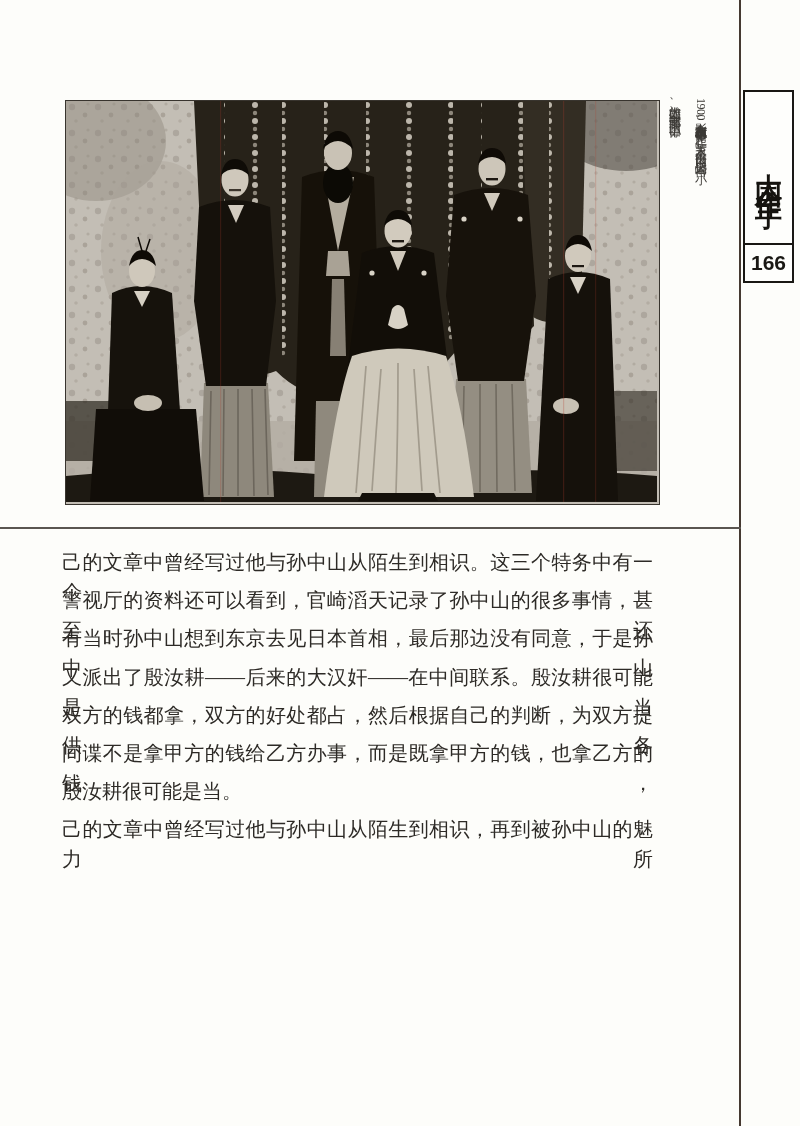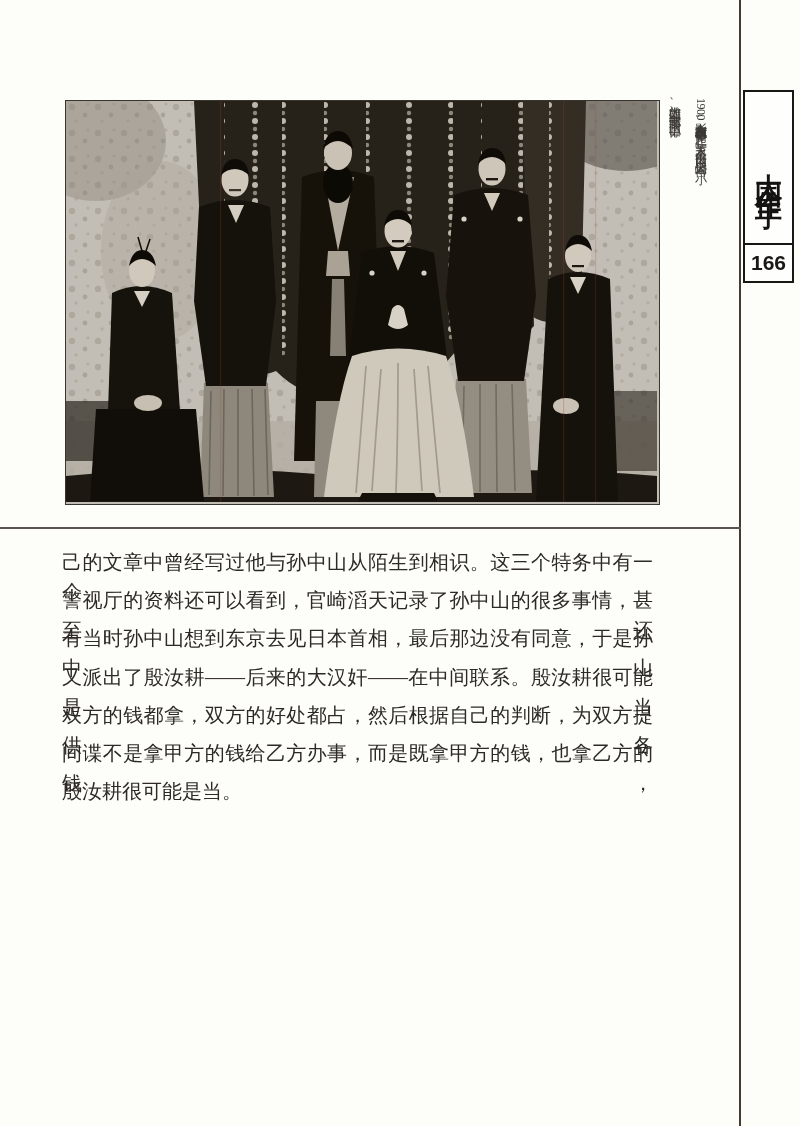--- a/index.html
+++ b/index.html
@@ -210,15 +210,16 @@
   <div class="divider"></div>
 
   <div class="body-text">
     <div class="bline">己的文章中曾经写过他与孙中山从陌生到相识。这三个特务中有一个</div>
     <div class="bline">警视厅的资料还可以看到，官崎滔天记录了孙中山的很多事情，甚至还</div>
     <div class="bline">有当时孙中山想到东京去见日本首相，最后那边没有同意，于是孙中山</div>
     <div class="bline">又派出了殷汝耕——后来的大汉奸——在中间联系。殷汝耕很可能是当</div>
     <div class="bline">双方的钱都拿，双方的好处都占，然后根据自己的判断，为双方提供各</div>
     <div class="bline">间谍不是拿甲方的钱给乙方办事，而是既拿甲方的钱，也拿乙方的钱，</div>
     <div class="bline short">殷汝耕很可能是当。</div>
+    <div class="bline">己的文章中曾经写过他与孙中山从陌生到相识，再到被孙中山的魅力所</div>
   </div>
 
 </div>
 
 </body></html>

